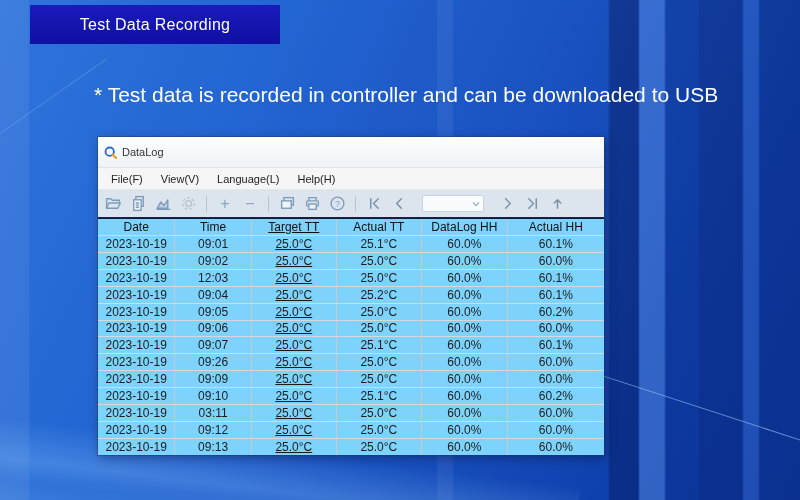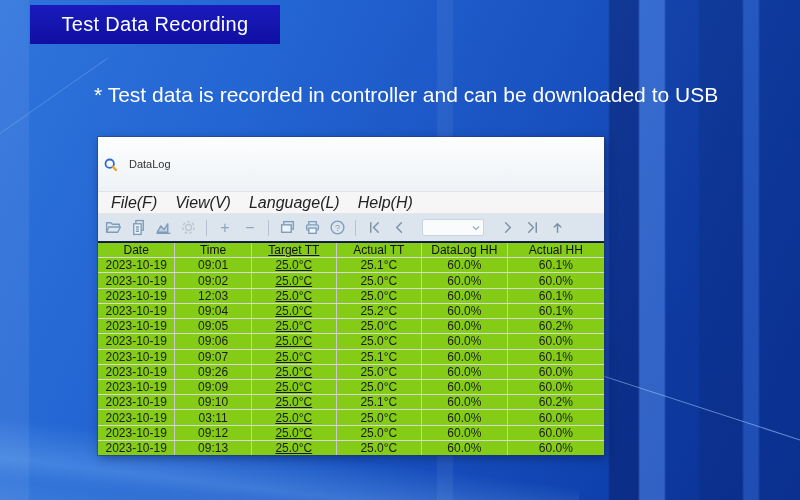--- a/index.html
+++ b/index.html
@@ -28,42 +28,42 @@
   .beam2{left:-60px;bottom:-40px;width:980px;height:70px;
     background:linear-gradient(180deg,rgba(150,210,255,0) 0%,rgba(150,210,255,.22) 50%,rgba(150,210,255,0) 100%);
     transform:rotate(5deg);transform-origin:left center;}
   .diag-line{position:absolute;height:1px;background:rgba(170,215,255,.55);}
   .diag-line.l1{left:560px;top:420px;width:360px;transform:rotate(18deg);}
   .diag-line.l2{left:-20px;top:98px;width:140px;transform:rotate(-35deg);opacity:.5;}
   
   .banner{position:absolute;left:30px;top:5px;width:250px;height:39px;
     background:linear-gradient(180deg,#1b1bbd 0%,#0f0fa2 100%);
     display:flex;align-items:center;justify-content:center;
-    color:#fff;font-size:20px;letter-spacing:.3px;}
+    color:#fff;font-size:16px;letter-spacing:.3px;}
   .note{position:absolute;left:94px;top:83px;color:#fff;font-size:21px;}
   
   .window{position:absolute;left:98px;top:137px;width:506px;height:318px;
     background:#f0f0f0;display:flex;flex-direction:column;box-sizing:border-box;
     box-shadow:0 0 0 1px rgba(40,55,90,.45),2px 3px 10px rgba(0,0,25,.35);}
-  .titlebar{height:22px;flex:none;display:flex;align-items:center;gap:12px;padding:16px 6px;
+  .titlebar{height:22px;flex:none;display:flex;align-items:center;gap:5px;padding:4px 6px;
     background:linear-gradient(180deg,#fdfefe 0%,#eef2f6 100%);border-bottom:1px solid #e0e4e9;}
   .title-text{font-size:11px;color:#333;}
   .menubar{height:21px;flex:none;display:flex;align-items:center;padding-left:4px;
-    background:#f6f6f6;font-size:16px;color:#222;border-bottom:1px solid #e6e6e6;font-style:italic;}
+    background:#f6f6f6;font-size:11px;color:#222;border-bottom:1px solid #e6e6e6;}
   .menu-item{padding:3px 9px;cursor:default;}
   .toolbar{height:27px;flex:none;display:flex;align-items:center;padding:0 5px;gap:5px;
     background:#dce5ee;border-bottom:1px solid #16244a;}
   .tb-btn{width:20px;height:20px;flex:none;display:flex;align-items:center;justify-content:center;}
   .tb-glyph{font-size:16px;color:#8aa5c0;line-height:1;}
   .tb-sep{width:1px;height:16px;background:#b4c2d1;margin:0 3px;flex:none;}
   .combobox{width:62px;height:17px;margin-left:8px;margin-right:8px;flex:none;
     background:#fafbfc;border:1px solid #c9d4df;border-radius:2px;
     display:flex;align-items:center;justify-content:flex-end;padding-right:2px;box-sizing:border-box;}
   
-  .table{flex:1;display:flex;flex-direction:column;background:#84cc16;border-top:1px solid #0e1b3c;}
+  .table{flex:1;display:flex;flex-direction:column;background:#7dd3fc;border-top:1px solid #0e1b3c;}
   .trow{flex:1;display:flex;border-bottom:1px solid #d8d8d8;box-sizing:border-box;}
   .trow:last-child{border-bottom:none;}
   .tcell{display:flex;align-items:center;justify-content:center;
     font-size:12px;color:#1c1c1c;border-right:1px solid #c9c9c9;box-sizing:border-box;
     white-space:nowrap;overflow:hidden;}
   .tcell:last-child{border-right:none;}
   .hcell{color:#111;}
   .c0{width:15.3%;} .c1{width:15.1%;} .c2{width:16.8%;text-decoration:underline;} .c3{width:16.8%;} .c4{width:17.0%;} .c5{width:19.0%;}
   svg{display:block;}
 </style>

